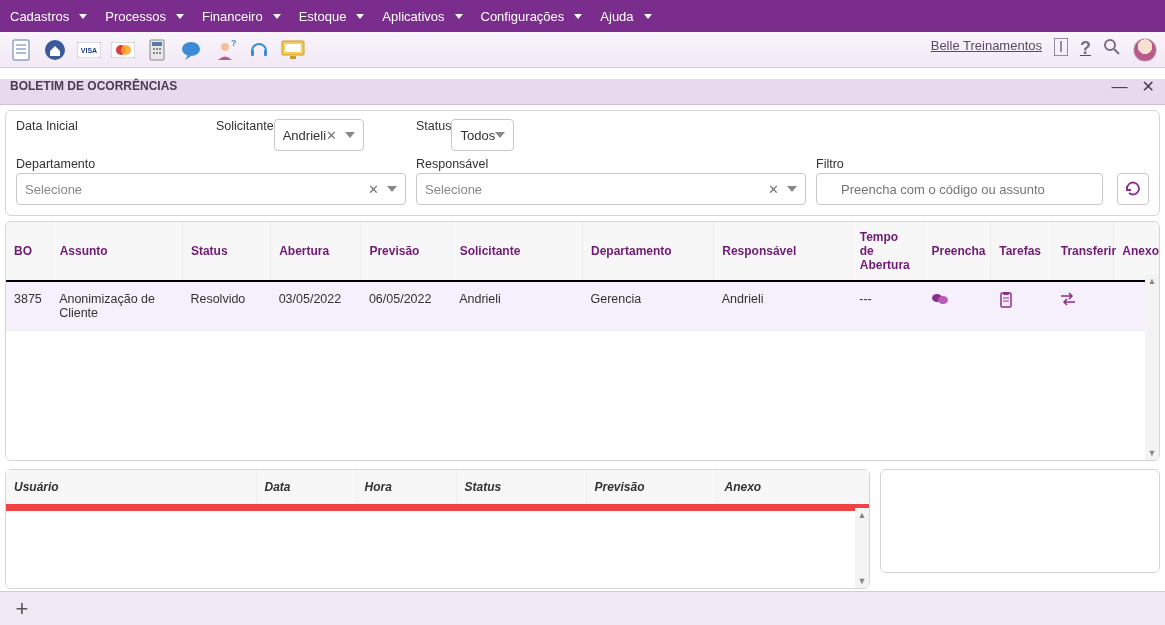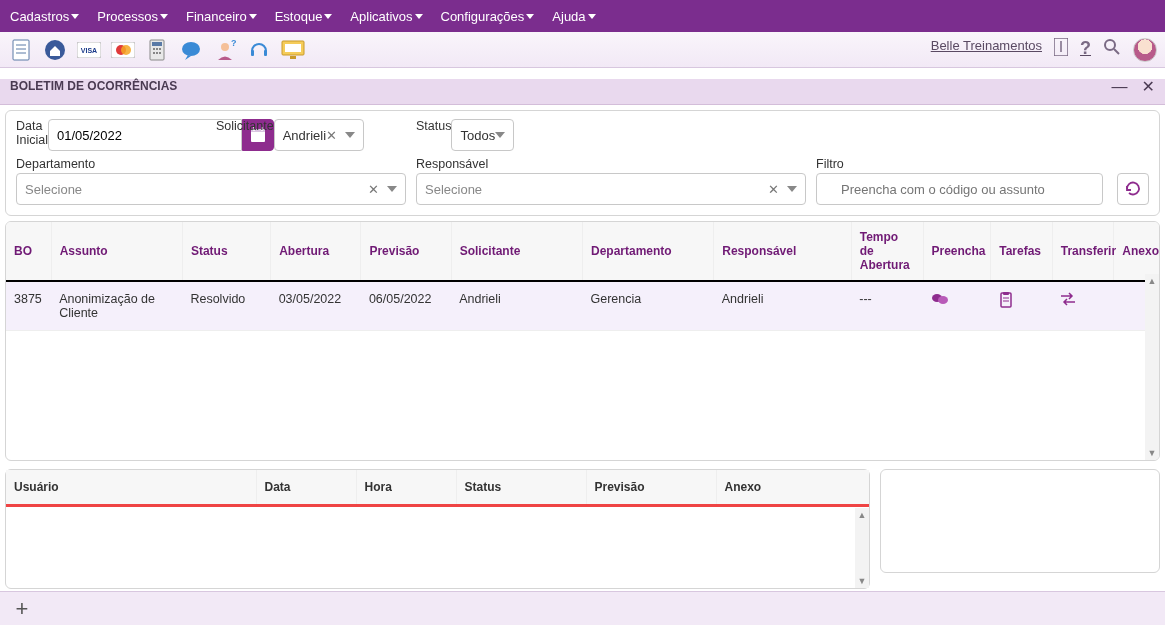--- a/index.html
+++ b/index.html
@@ -21,21 +21,21 @@
     align-items: center;
     padding: 0 10px;
     gap: 18px;
   }
   .menu-item {
     color: #fff;
     font-size: 13px;
     cursor: pointer;
     display: flex;
     align-items: center;
-    gap: 2px;
+    gap: 10px;
   }
   .chevron-down {
     width: 0; height: 0;
     border-left: 4px solid transparent;
     border-right: 4px solid transparent;
     border-top: 5px solid #fff;
     display: inline-block;
   }
 
   
@@ -206,26 +206,27 @@
   .lower-table-box {
     flex: 1;
     border: 1px solid #d5d5d5;
     border-radius: 6px;
     height: 120px;
     position:relative;
   }
   .lower-table { width:100%; border-collapse: collapse; }
   .lower-table th {
     background: #f7f7f7;
-    border-bottom: 3px solid #ef4444;
+    border-bottom: 7px solid #ef4444;
     border-right: 1px solid #eee;
     font-size: 12px;
     font-weight: 600;
     text-align: left;
     padding: 10px 8px;
+    font-style: italic;
   }
   .lower-table th:last-child{border-right:none;}
   .lower-textarea-box {
     width: 280px;
     border: 1px solid #d5d5d5;
     border-radius: 6px;
     height: 104px;
     background:#fff;
   }
   .scroll-gutter2 {
@@ -396,31 +397,20 @@
   <div class="panel-controls">
     <span class="panel-ctrl">—</span>
     <span class="panel-ctrl">✕</span>
   </div>
 </div>
 
 <div class="filter-area">
 
   <div class="field-wrap">
     <div class="field-label">Data Inicial</div>
-    <div class="input-group">
-      <input class="input" value="01/05/2022" style="">
-      <div class="cal-btn">
-        <svg width="16" height="16">
-            <rect x="1" y="2" width="14" height="13" rx="1" fill="#fff"></rect>
-            <rect x="1" y="2" width="14" height="3" fill="#d9c4e0"></rect>
-            <line x1="4" y1="0" x2="4" y2="4" stroke="#fff" stroke-width="1.5"></line>
-            <line x1="12" y1="0" x2="12" y2="4" stroke="#fff" stroke-width="1.5"></line>
-          </svg>
-      </div>
-    </div>
   </div>
 
 
   <div class="field-wrap">
     <div class="field-label">Solicitante</div>
     <div class="select-like">
       <span>Andrieli</span>
       <div class="select-actions">
           <span>✕</span>
           <span class="select-chevron"></span>

